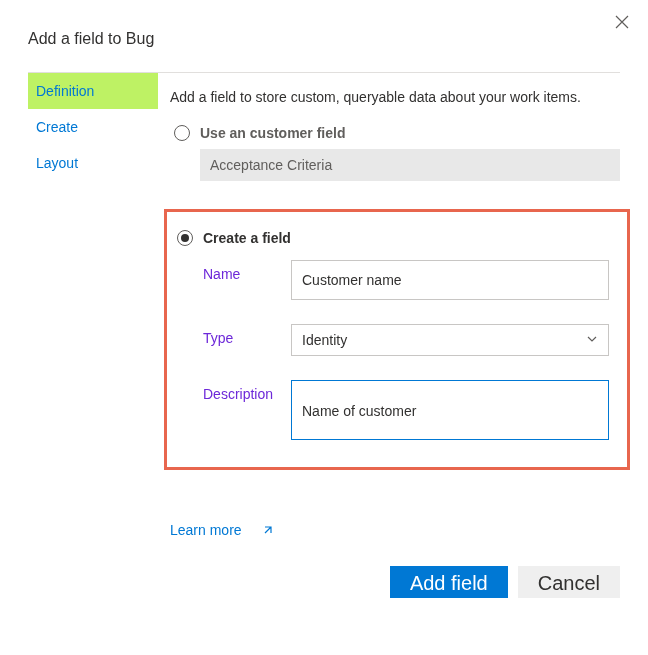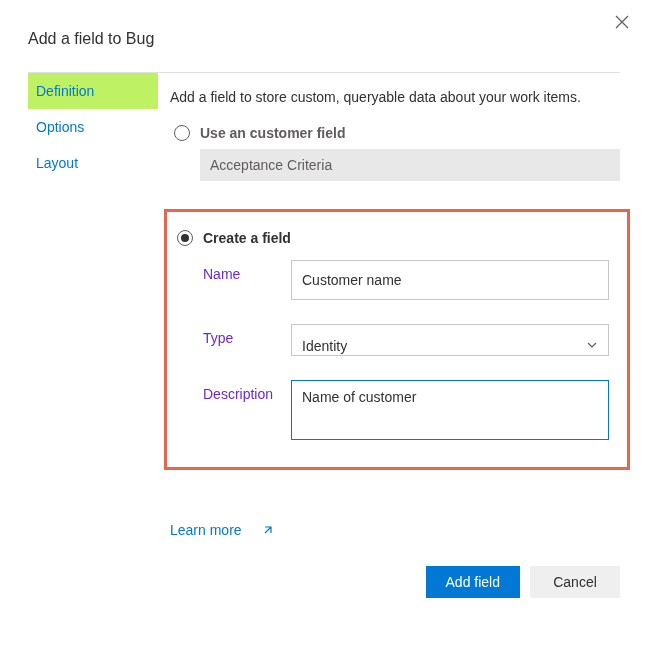--- a/index.html
+++ b/index.html
@@ -20,45 +20,45 @@
     .radio.checked .radio-dot { width: 8px; height: 8px; background: #323130; border-radius: 50%; }
     .option-label { font-weight: 600; color: #605e5c; font-size: 14px; }
     .option-label.dark { color: #323130; }
     .existing-field-input { margin-left: 30px; margin-bottom: 28px; }
     .readonly-input { width: 100%; background: #e8e8e8; border: none; padding: 8px 10px; font-size: 14px; color: #605e5c; height: 32px; }
     .highlight-box { border: 3px solid #e8664e; padding: 18px 18px 24px 6px; margin-left: -6px; margin-right: -10px; }
     .form-row { display: flex; align-items: flex-start; margin-top: 14px; margin-left: 30px; }
     .form-label { width: 88px; flex-shrink: 0; color: #6d28d9; font-size: 14px; padding-top: 6px; }
     .form-control { flex: 1; }
     .text-input { width: 100%; border: 1px solid #c8c6c4; padding: 6px 10px; font-size: 14px; height: 40px; color: #323130; outline: none; }
-    .select { width: 100%; border: 1px solid #c8c6c4; padding: 13px 10px; font-size: 14px; height: 32px; display: flex; justify-content: space-between; align-items: flex-start; cursor: pointer; background: #fff; }
+    .select { width: 100%; border: 1px solid #c8c6c4; padding: 13px 10px; font-size: 14px; height: 32px; display: flex; justify-content: space-between; align-items: center; cursor: pointer; background: #fff; }
     .chevron svg { width: 12px; height: 12px; }
-    .textarea { width: 100%; border: 1px solid #0078d4; padding: 8px 10px; font-size: 14px; height: 60px; resize: none; outline: none; font-family: inherit; color: #323130; }
+    .textarea { width: 100%; border: 1px solid #0078d4; padding: 22px 10px; font-size: 14px; height: 60px; resize: none; outline: none; font-family: inherit; color: #323130; }
     .learn-more { margin-top: 52px; display: inline-flex; align-items: center; gap: 20px; color: #0078d4; cursor: pointer; font-size: 14px; }
     .learn-more svg { width: 12px; height: 12px; }
     .footer { display: flex; justify-content: flex-end; gap: 10px; margin-top: 28px; }
-    .btn { padding: 6px 20px; font-size: 14px; border: none; cursor: pointer; height: 32px; min-width: 90px; }
+    .btn { padding: 6px 20px; font-size: 20px; border: none; cursor: pointer; height: 32px; min-width: 90px; }
     .btn-primary { background: #0078d4; color: #fff; }
     .btn-secondary { background: #efefef; color: #323130; }
   </style>
 </head>
 <body>
 
 <div class="dialog">
   <div class="close">
     <svg viewBox="0 0 16 16">
         <path d="M2 2 L14 14 M14 2 L2 14" stroke="#605e5c" stroke-width="1.2" fill="none"></path>
       </svg>
   </div>
   <h1 class="title">Add a field to Bug</h1>
   <hr class="divider">
   <div class="content">
     <div class="sidebar">
       <div class="sidebar-item active">Definition</div>
-      <div class="sidebar-item">Options</div>
+      <div class="sidebar-item">Create</div>
       <div class="sidebar-item">Layout</div>
     </div>
     <div class="main">
       <p class="intro">Add a field to store custom, queryable data about your work items.</p>
 
       <div class="option-row">
         <span class="radio">
             <span class="radio-dot"></span>
           </span>
         <span class="option-label">Use an customer field</span>

